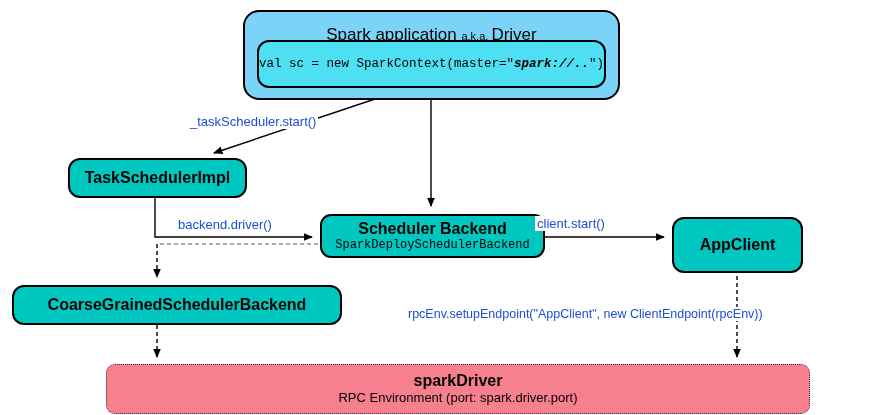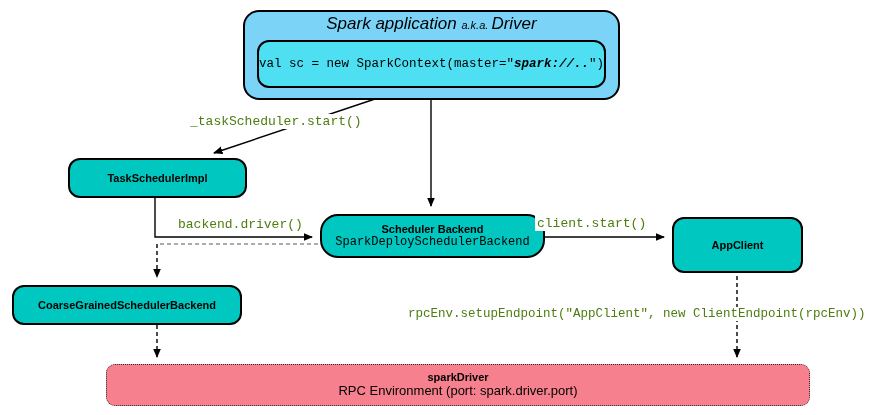--- a/index.html
+++ b/index.html
@@ -7,49 +7,49 @@
     position:relative;width:878px;height:415px;background:#fff;overflow:hidden;
     font-family:"Liberation Sans",sans-serif;
   }
   #connectors{position:absolute;left:0;top:0;width:878px;height:415px;z-index:1;}
   .node{
     position:absolute;box-sizing:border-box;z-index:2;
     display:flex;flex-direction:column;align-items:center;justify-content:center;
     border:2px solid #000;border-radius:12px;color:#000;
   }
   .teal{background:#00C8C0;}
-  .node-title{font-weight:bold;font-size:11px;line-height:1.15;text-align:center;}
+  .node-title{font-weight:bold;font-size:16px;line-height:1.15;text-align:center;}
   #driver-box{
     left:243px;top:10px;width:377px;height:90px;background:#7BD4F8;border-radius:16px;
     justify-content:flex-start;
   }
-  #driver-title{margin-top:2px;font-size:17px;white-space:pre;font-style:italic;}
+  #driver-title{margin-top:13px;font-size:17px;white-space:pre;}
   #driver-title .aka{font-size:11px;}
   #code-box{
     position:absolute;left:257px;top:40px;width:349px;height:48px;box-sizing:border-box;
     background:#4EE0F2;border:2px solid #000;border-radius:12px;z-index:3;
     display:flex;align-items:center;justify-content:center;
     font-family:"Liberation Mono",monospace;font-size:12.5px;white-space:pre;
   }
   #code-box b{font-weight:bold;font-style:italic;}
   #node-taskscheduler{left:68px;top:158px;width:179px;height:40px;}
-  #node-schedulerbackend{left:320px;top:214px;width:225px;height:44px;border-radius:18px;}
+  #node-schedulerbackend{left:320px;top:214px;width:225px;height:44px;border-radius:11px;}
   #node-schedulerbackend .sub{
     font-family:"Liberation Mono",monospace;font-size:12px;line-height:1.1;margin-top:0;
   }
   #node-appclient{left:672px;top:217px;width:131px;height:56px;}
-  #node-coarsegrained{left:12px;top:285px;width:230px;height:40px;}
+  #node-coarsegrained{left:12px;top:285px;width:330px;height:40px;}
   #node-sparkdriver{
-    left:106px;top:364px;width:704px;height:42px;background:#F7808E;
+    left:106px;top:364px;width:704px;height:50px;background:#F7808E;
     border:1.5px dotted #333;border-radius:9px;
   }
   #node-sparkdriver .sub{font-size:13px;line-height:1.15;}
   .edge-label{
     position:absolute;z-index:4;background:#fff;padding:0 2px;
-    font-family:Liberation Mono, monospace;font-size:13px;white-space:pre;color:#4d7c0f;
+    font-family:Liberation Sans, sans-serif;font-size:13px;white-space:pre;color:#1d4ed8;
   }
   #label-taskscheduler-start{left:188px;top:114px;}
   #label-backend-start{left:176px;top:217px;}
   #label-client-start{left:535px;top:216px;}
   #label-rpc-setup{left:406px;top:307px;font-size:12.5px;}
 </style>
 </head>
 <body>
 
 <div id="canvas">

